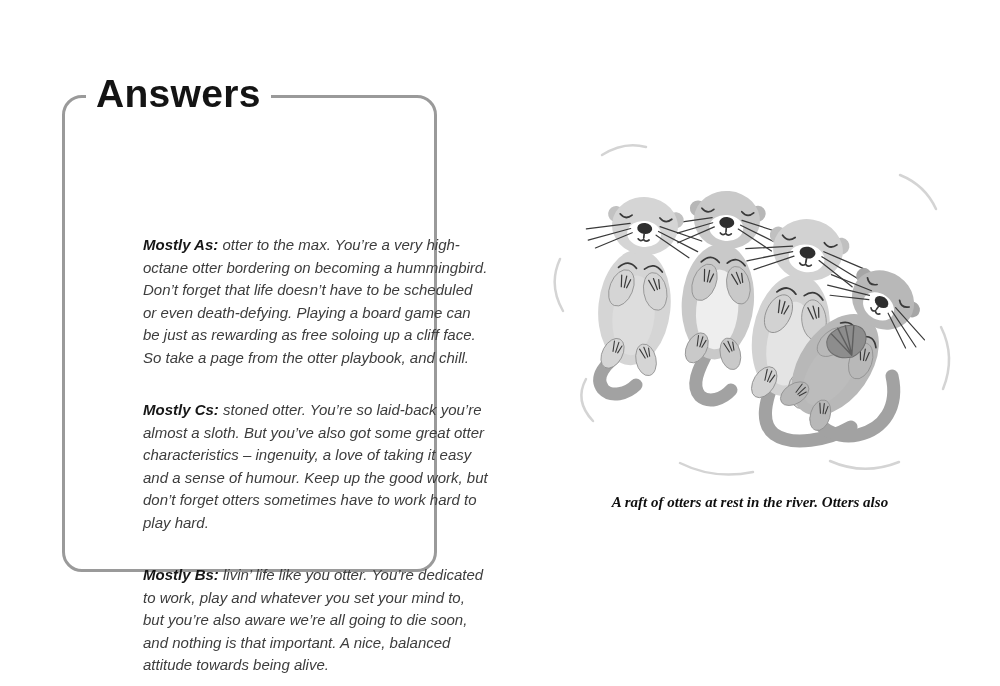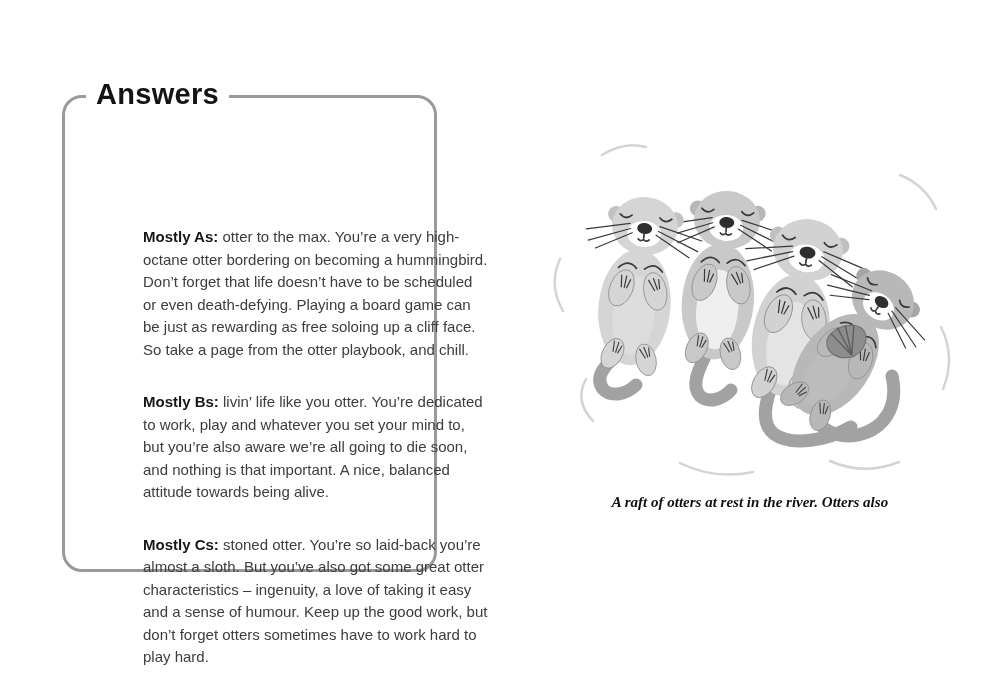--- a/index.html
+++ b/index.html
@@ -17,34 +17,34 @@
     width:375px; height:477px;
     border:3px solid #9a9a9a;
     border-radius:20px;
     box-sizing:border-box;
     background:#ffffff;
   }
   .answers-title {
     position:absolute; left:86px; top:76px;
     background:#ffffff;
     padding:0 10px;
-    font-size:29px; font-weight:bold;
+    font-size:39px; font-weight:bold;
     color:#141414;
     letter-spacing:0.3px;
     line-height:36px;
     z-index:2;
   }
   .answers-content {
     position:absolute; left:78px; top:128px;
     width:346px;
     font-size:15px; line-height:22.5px;
     color:#3d3d3d;
     z-index:1;
   }
-  .answers-content p { margin:0 0 30px 0; }
+  .answers-content p { margin:8px 0 30px 0;font-style:italic; }
   .answers-content strong { color:#161616; }
 
   
   .illustration {
     position:absolute; left:550px; top:133px;
     width:425px; height:355px;
   }
   .caption {
     position:absolute; left:565px; top:491px;
     width:370px;
@@ -71,24 +71,24 @@
 <body>
 
 <div class="answers-title">Answers</div>
 
 <div class="answers-box">
   <div class="answers-content">
     <p>
       <strong>Mostly As:</strong><span> otter to the max. You’re a very high-octane otter bordering on becoming a hummingbird. Don’t forget that life doesn’t have to be scheduled or even death-defying. Playing a board game can be just as rewarding as free soloing up a cliff face. So take a page from the otter playbook, and chill.</span>
     </p>
     <p>
-      <strong>Mostly Bs:</strong><span> livin’ life like you otter. You’re dedicated to work, play and whatever you set your mind to, but you’re also aware we’re all going to die soon, and nothing is that important. A nice, balanced attitude towards being alive.</span>
+      <strong>Mostly Cs:</strong><span> stoned otter. You’re so laid-back you’re almost a sloth. But you’ve also got some great otter characteristics – ingenuity, a love of taking it easy and a sense of humour. Keep up the good work, but don’t forget otters sometimes have to work hard to play hard.</span>
     </p>
     <p>
-      <strong>Mostly Cs:</strong><span> stoned otter. You’re so laid-back you’re almost a sloth. But you’ve also got some great otter characteristics – ingenuity, a love of taking it easy and a sense of humour. Keep up the good work, but don’t forget otters sometimes have to work hard to play hard.</span>
+      <strong>Mostly Bs:</strong><span> livin’ life like you otter. You’re dedicated to work, play and whatever you set your mind to, but you’re also aware we’re all going to die soon, and nothing is that important. A nice, balanced attitude towards being alive.</span>
     </p>
   </div>
 </div>
 
 <svg class="illustration" viewBox="0 0 425 355" xmlns="http://www.w3.org/2000/svg">
 
   <defs>
     <g id="claws">
       <path class="thin" d="M -4.5,-12 L -0.5,-1 M 0.5,-13 L 2.5,-1.5 M 5.5,-11 L 4.8,-2"></path>
     </g>

